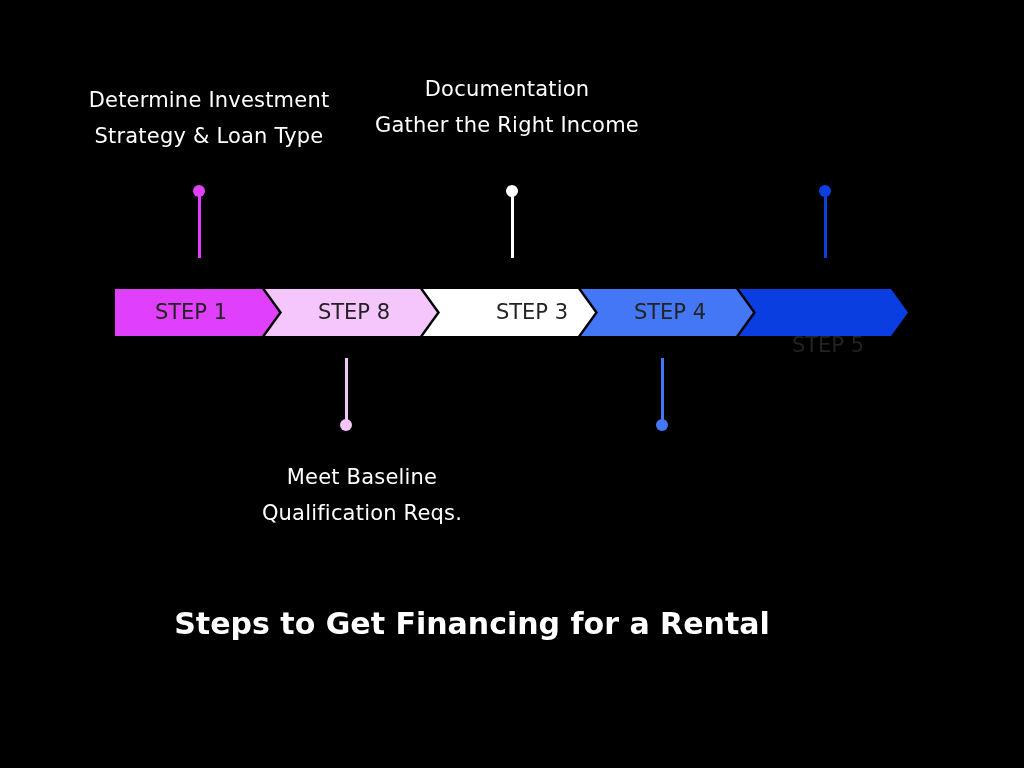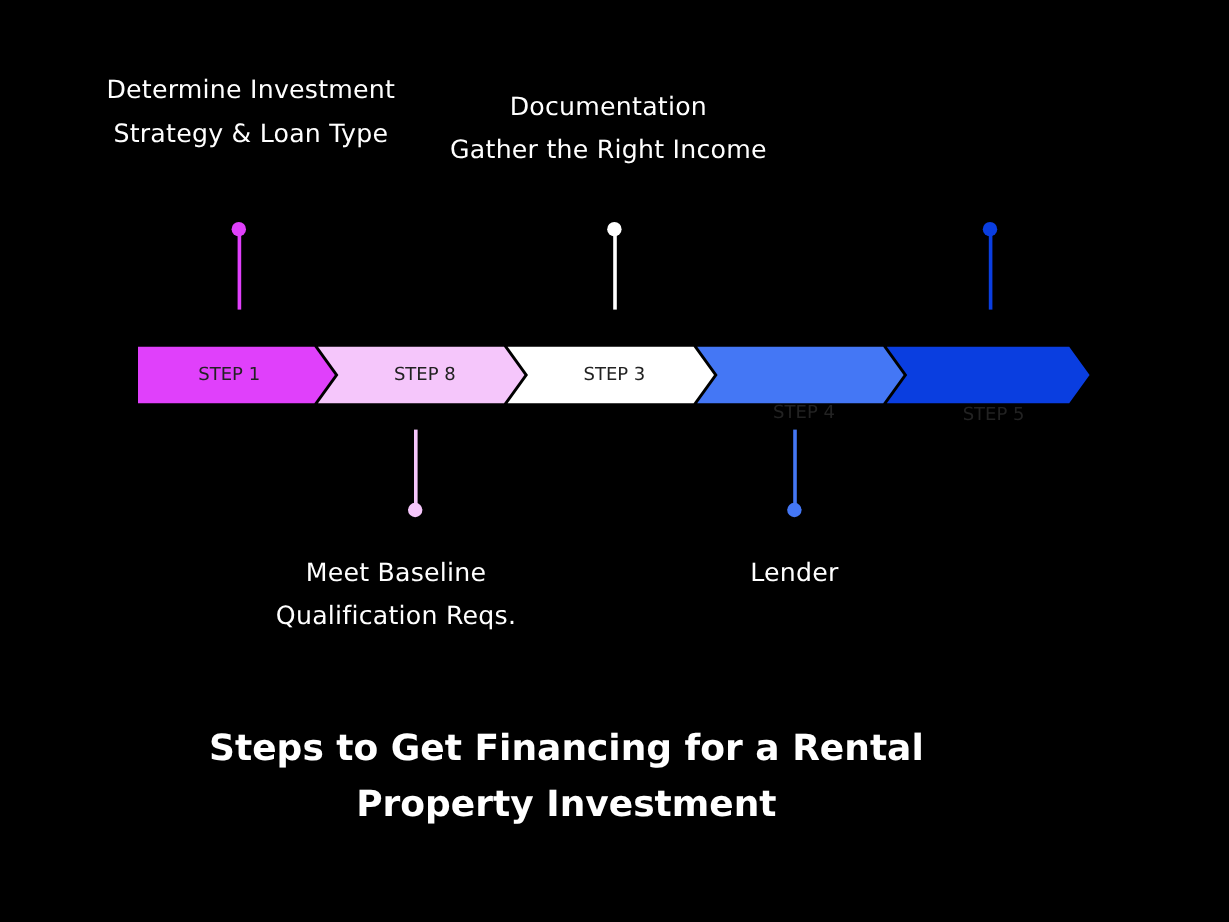--- a/index.html
+++ b/index.html
@@ -1,27 +1,27 @@
 <!DOCTYPE html>
 <html><head>
 <meta charset="utf-8">
 <style>
   html, body { margin:0; padding:0; }
   body { width:1024px; height:768px; background:#000; position:relative; overflow:hidden; font-family:"DejaVu Sans", sans-serif; color:#fff; }
   .label { position:absolute; text-align:center; font-size:21px; line-height:36px; color:#fff; white-space:nowrap; letter-spacing:0.2px; }
   .stem { position:absolute; width:3px; }
   .dot { position:absolute; width:12px; height:12px; border-radius:50%; }
   svg.bar { position:absolute; left:0; top:0; }
-  .steptxt { position:absolute; top:289px; height:31px; line-height:47px; font-size:15px; color:#222; text-align:center; width:120px; }
+  .steptxt { position:absolute; top:289px; height:31px; line-height:47px; font-size:21px; color:#222; text-align:center; width:120px; }
   .title { position:absolute; left:0; width:944px; top:600px; text-align:center; font-size:30px; font-weight:bold; line-height:47px; color:#fff; }
 </style>
 </head>
 <body>
 
-<div class="label" style="left:59px; width:300px; top:57px;">
+<div class="label" style="left:59px; width:300px; top:82px;">
   <div>Determine  Investment</div>
   <div>Strategy &amp; Loan Type</div>
 </div>
 <div class="label" style="left:357px; width:300px; top:71px;">
   <div>Documentation</div>
   <div>Gather the Right Income</div>
 </div>
 <div class="label" style="left:675px; width:300px; top:71px;">
 </div>
 
@@ -35,33 +35,31 @@
 <svg class="bar" width="1024" height="768">
   <polygon points="115,289 262,289 279,312.5 262,336 115,336" fill="#e040fb"></polygon>
   <polygon points="265,289 420,289 437,312.5 420,336 265,336 282,312.5" fill="#f5c6fb"></polygon>
   <polygon points="423,289 578,289 595,312.5 578,336 423,336 440,312.5" fill="#ffffff"></polygon>
   <polygon points="581,289 736,289 753,312.5 736,336 581,336 598,312.5" fill="#4477f5"></polygon>
   <polygon points="739,289 891,289 908,312.5 891,336 739,336 756,312.5" fill="#0a3ee0"></polygon>
 </svg>
 
 <div class="steptxt" style="left:131px;">STEP 1</div>
 <div class="steptxt" style="left:294px;">STEP 8</div>
-<div class="steptxt" style="left:452px;">STEP 3</div>
-<div class="steptxt" style="left:610px;margin-top:31px;">STEP 4</div>
+<div class="steptxt" style="left:472px;">STEP 3</div>
+<div class="steptxt" style="left:610px;">STEP 4</div>
 <div class="steptxt" style="left:768px;margin-top:33px;">STEP 5</div>
 
 <div class="stem" style="left:345px; top:358px; height:67px; background:#f5c6fb;"></div>
 <div class="dot" style="left:340px; top:419px; background:#f5c6fb;"></div>
 <div class="stem" style="left:661px; top:358px; height:67px; background:#4477f5;"></div>
 <div class="dot" style="left:656px; top:419px; background:#4477f5;"></div>
 
-<div class="label" style="left:180px; width:300px; top:459px;text-align:center;">
+<div class="label" style="left:212px; width:300px; top:459px;text-align:center;">
   <div>Meet Baseline</div>
   <div>Qualification Reqs.</div>
 </div>
 <div class="label" style="left:512px; width:300px; top:459px;">
-  <div>Lender</div>
 </div>
 
 <div class="title">
   <div>Steps to Get Financing for a Rental</div>
-  <div>Property Investment</div>
 </div>
 
 </body></html>

